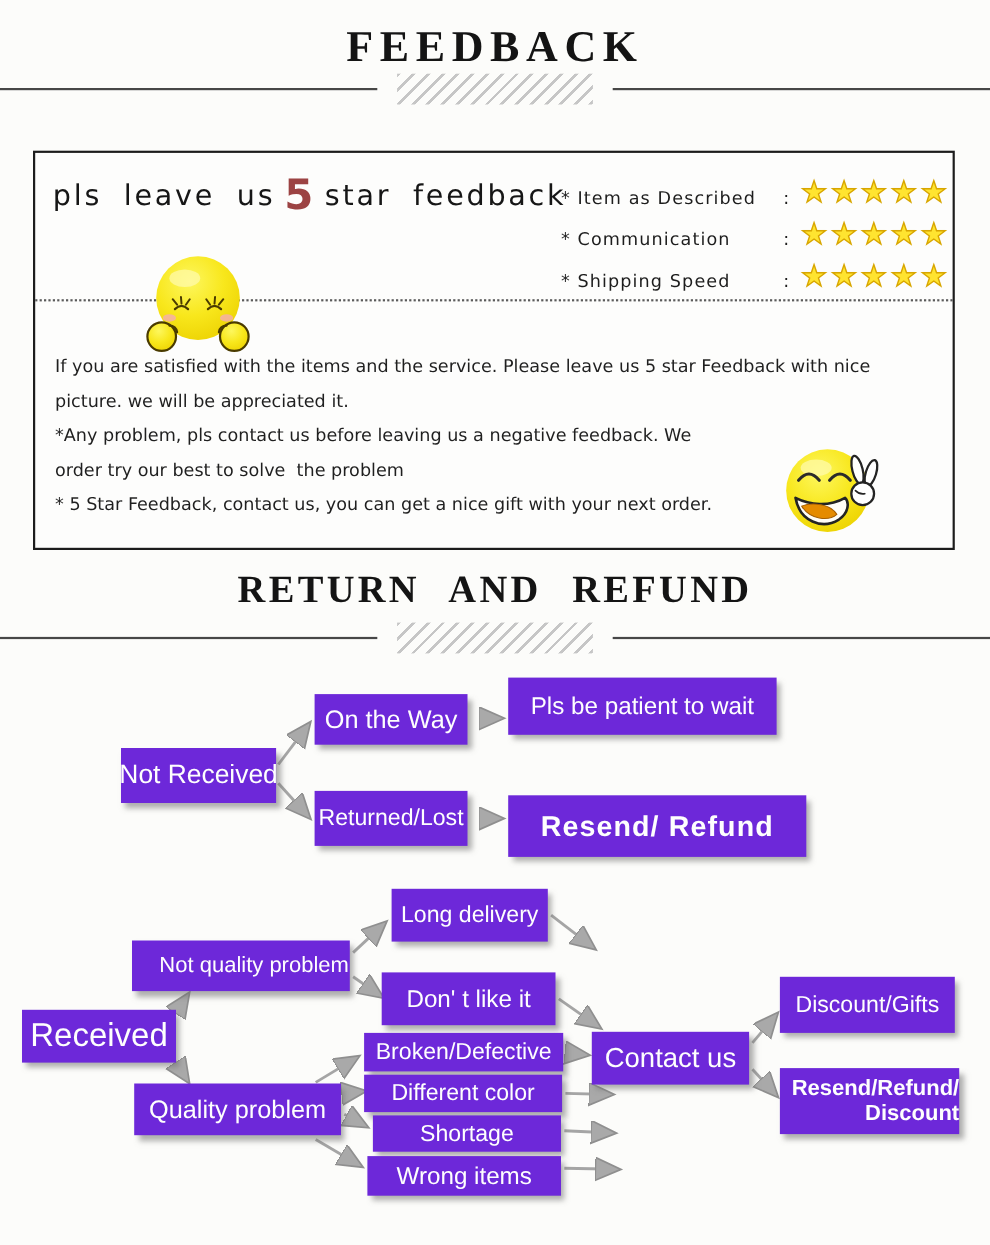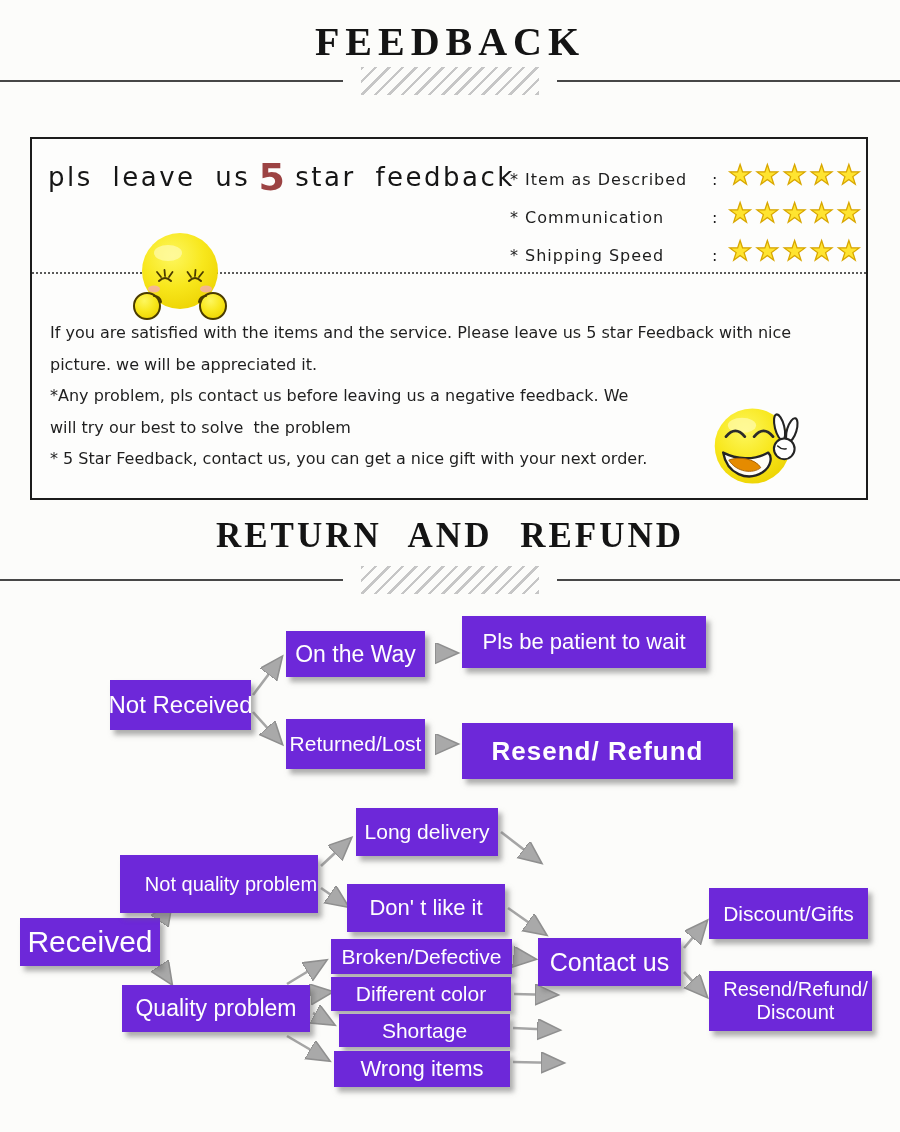--- a/index.html
+++ b/index.html
@@ -61,21 +61,21 @@
   #smiley2{left:678px;top:260px;width:94px;height:94px;}
   
   .flowchart{position:absolute;left:0;top:600px;width:900px;height:532px;}
   .arrows{position:absolute;left:0;top:0;}
   .fnode{
     position:absolute;background:#6d28d9;color:#fefefe;
     display:flex;align-items:center;justify-content:center;
     box-shadow:4px 5px 5px rgba(110,110,110,.55);
     white-space:nowrap;box-sizing:border-box;
   }
-  .fnode.wrap{white-space:normal;justify-content:flex-start;text-align:center;padding-left:10px;line-height:1.15;}
+  .fnode.wrap{white-space:normal;justify-content:flex-start;text-align:right;padding-left:10px;line-height:1.15;font-weight:bold;}
 </style>
 </head>
 <body>
 
 <div class="page">
 
   <h1 class="sec-title" id="title-feedback">FEEDBACK</h1>
 
   <div class="divider" id="divider-1">
     <span class="dline"></span>
@@ -128,21 +128,21 @@
       <circle cx="17" cy="75" r="13" fill="url(#yg1)" stroke="#4a3b00" stroke-width="2"></circle>
       <path d="M24 65 q6 0 7 6" stroke="#4a3b00" stroke-width="2" fill="none" stroke-linecap="round"></path>
       <circle cx="83" cy="75" r="13" fill="url(#yg1)" stroke="#4a3b00" stroke-width="2"></circle>
       <path d="M76 65 q-6 0 -7 6" stroke="#4a3b00" stroke-width="2" fill="none" stroke-linecap="round"></path>
     </svg>
 
     <div class="fb-paragraph">
       <div class="fb-line">If you are satisfied with the items and the service. Please leave us 5 star Feedback with nice</div>
       <div class="fb-line">picture. we will be appreciated it.</div>
       <div class="fb-line">*Any problem, pls contact us before leaving us a negative feedback. We</div>
-      <div class="fb-line">will try our best to solve  the problem</div>
+      <div class="fb-line">order try our best to solve  the problem</div>
       <div class="fb-line">* 5 Star Feedback, contact us, you can get a nice gift with your next order.</div>
     </div>
 
     <svg class="emoji" id="smiley2" viewBox="0 0 100 100">
       <defs>
         <radialGradient id="yg2" cx="40%" cy="30%" r="75%">
           <stop offset="0%" stop-color="#fdf75e"></stop>
             <stop offset="55%" stop-color="#f8e71c"></stop>
             <stop offset="100%" stop-color="#edd303"></stop>
         </radialGradient>
@@ -200,21 +200,21 @@
       </g>
     </svg>
 
     <div class="fnode" style="left:110px;top:80px;width:141px;height:50px;font-size:24px;">Not Received</div>
     <div class="fnode" style="left:286px;top:31px;width:139px;height:46px;font-size:23px;">On the Way</div>
     <div class="fnode" style="left:462px;top:16px;width:244px;height:52px;font-size:22px;">Pls be patient to wait</div>
     <div class="fnode" style="left:286px;top:119px;width:139px;height:50px;font-size:21px;">Returned/Lost</div>
     <div class="fnode" style="left:462px;top:123px;width:271px;height:56px;font-size:26px;letter-spacing:1px;font-weight:bold;">Resend/ Refund</div>
 
     <div class="fnode" style="left:20px;top:318px;width:140px;height:48px;font-size:30px;">Received</div>
-    <div class="fnode" style="left:120px;top:255px;width:198px;height:58px;font-size:20px;padding-left:24px;">Not quality problem</div>
+    <div class="fnode" style="left:120px;top:255px;width:198px;height:46px;font-size:20px;padding-left:24px;">Not quality problem</div>
     <div class="fnode" style="left:356px;top:208px;width:142px;height:48px;font-size:21px;">Long delivery</div>
     <div class="fnode" style="left:347px;top:284px;width:158px;height:48px;font-size:22px;">Don' t like it</div>
     <div class="fnode" style="left:122px;top:385px;width:188px;height:47px;font-size:23px;">Quality problem</div>
     <div class="fnode" style="left:331px;top:339px;width:181px;height:35px;font-size:21px;">Broken/Defective</div>
     <div class="fnode" style="left:331px;top:377px;width:180px;height:34px;font-size:21px;">Different color</div>
     <div class="fnode" style="left:339px;top:414px;width:171px;height:33px;font-size:21px;">Shortage</div>
     <div class="fnode" style="left:334px;top:451px;width:176px;height:36px;font-size:22px;">Wrong items</div>
     <div class="fnode" style="left:709px;top:288px;width:159px;height:51px;font-size:21px;">Discount/Gifts</div>
     <div class="fnode" style="left:538px;top:338px;width:143px;height:48px;font-size:25px;">Contact us</div>
     <div class="fnode wrap" style="left:709px;top:371px;width:163px;height:60px;font-size:20px;">Resend/Refund/ Discount</div>

